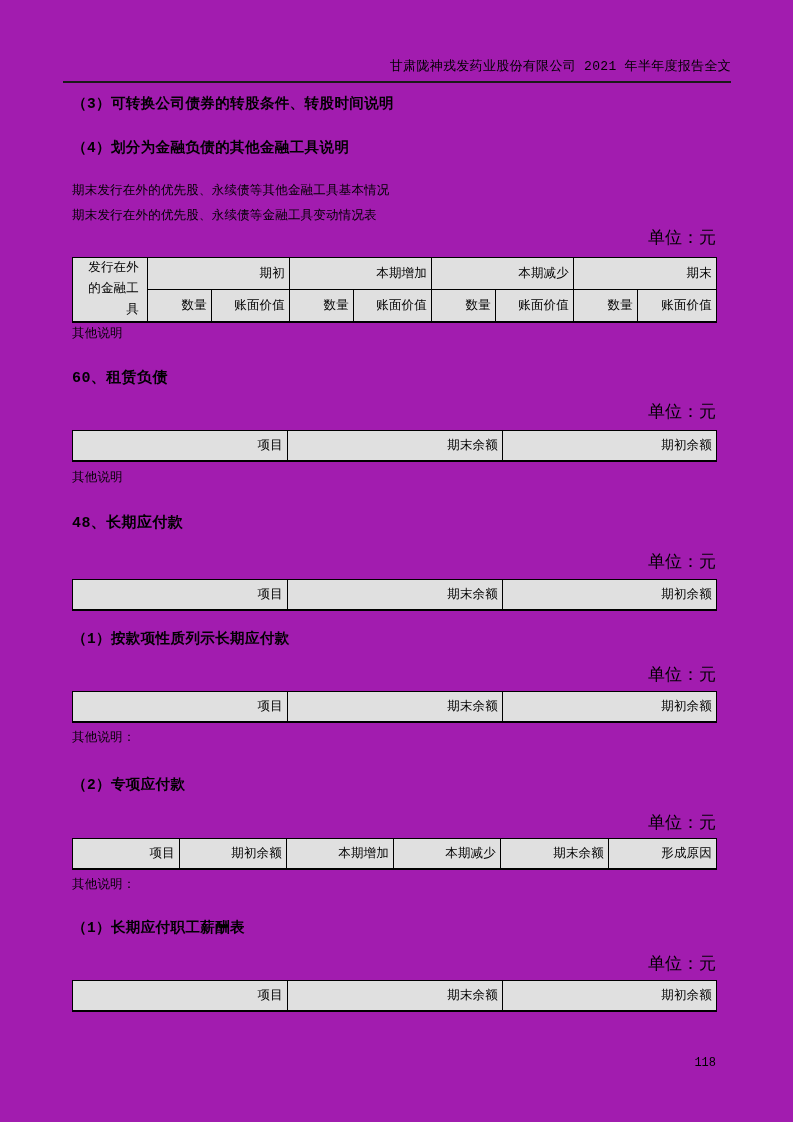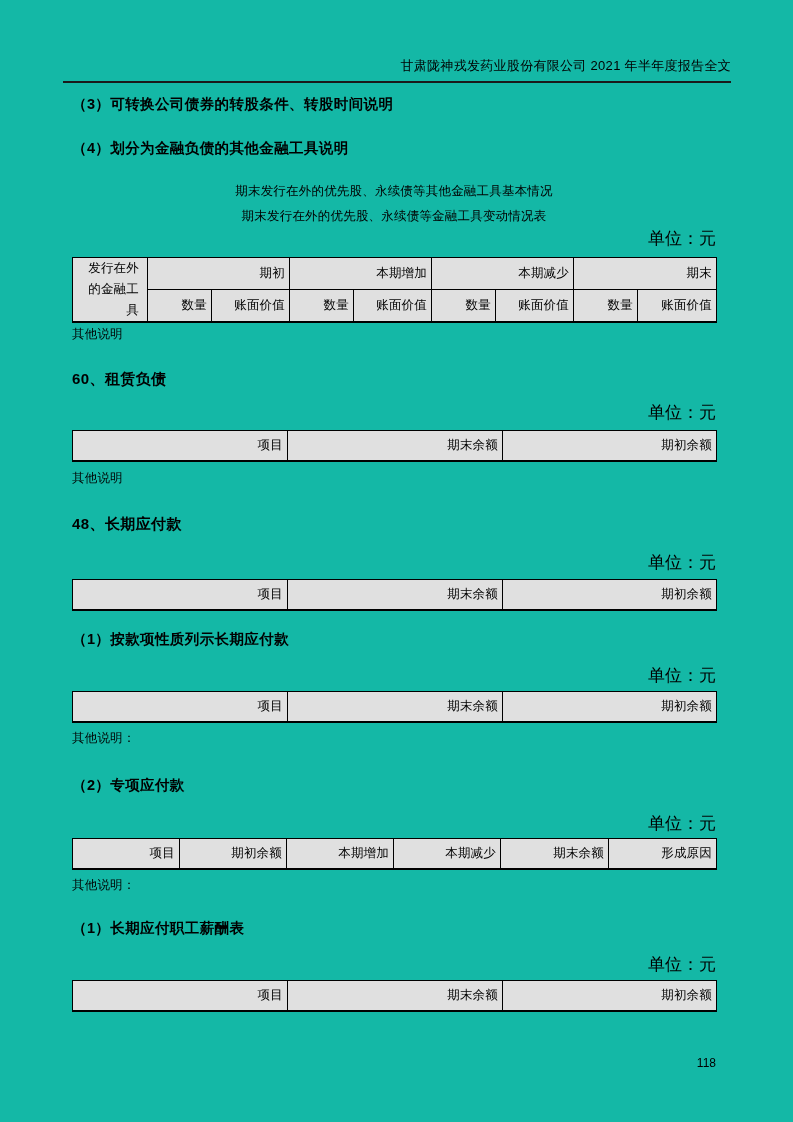--- a/index.html
+++ b/index.html
@@ -1,38 +1,38 @@
 <!DOCTYPE html>
 <html><head>
 <meta charset="utf-8">
 <style>
   html,body { margin:0; padding:0; background:#ffffff; }
   .page {
     position:relative;
     width:793px; height:1122px;
-    background:#14b8a6;
-    font-family:Liberation Sans, sans-serif;
+    background:#a21caf;
+    font-family:Liberation Mono, monospace;
     color:#000;
     overflow:hidden;
   }
   .doc-header {
     margin:0 62px 0 63px;
     padding-top:57px;
     padding-bottom:6px;
     border-bottom:2px solid #1a1a1a;
     text-align:right;
     font-size:13px;
     letter-spacing:0.3px;
     white-space:nowrap;
   }
   .content { margin:0 77px 0 72px; }
 
   .h-num  { font-size:15px; font-weight:bold; letter-spacing:0.4px; line-height:17px; }
   .h-sub  { font-size:14.5px; font-weight:bold; letter-spacing:0.4px; line-height:17px; }
-  .body-line { font-size:12.5px; line-height:25px; letter-spacing:0.2px;text-align:center; }
+  .body-line { font-size:12.5px; line-height:25px; letter-spacing:0.2px; }
   .note-line { font-size:12.5px; line-height:23px; letter-spacing:0.2px; }
   .unit-row  { text-align:right; font-size:17px; line-height:14px; }
 
   table.tbl {
     border-collapse:collapse;
     width:644px;
     table-layout:fixed;
     border:1px solid #000;
     border-bottom:2px solid #000;
   }

